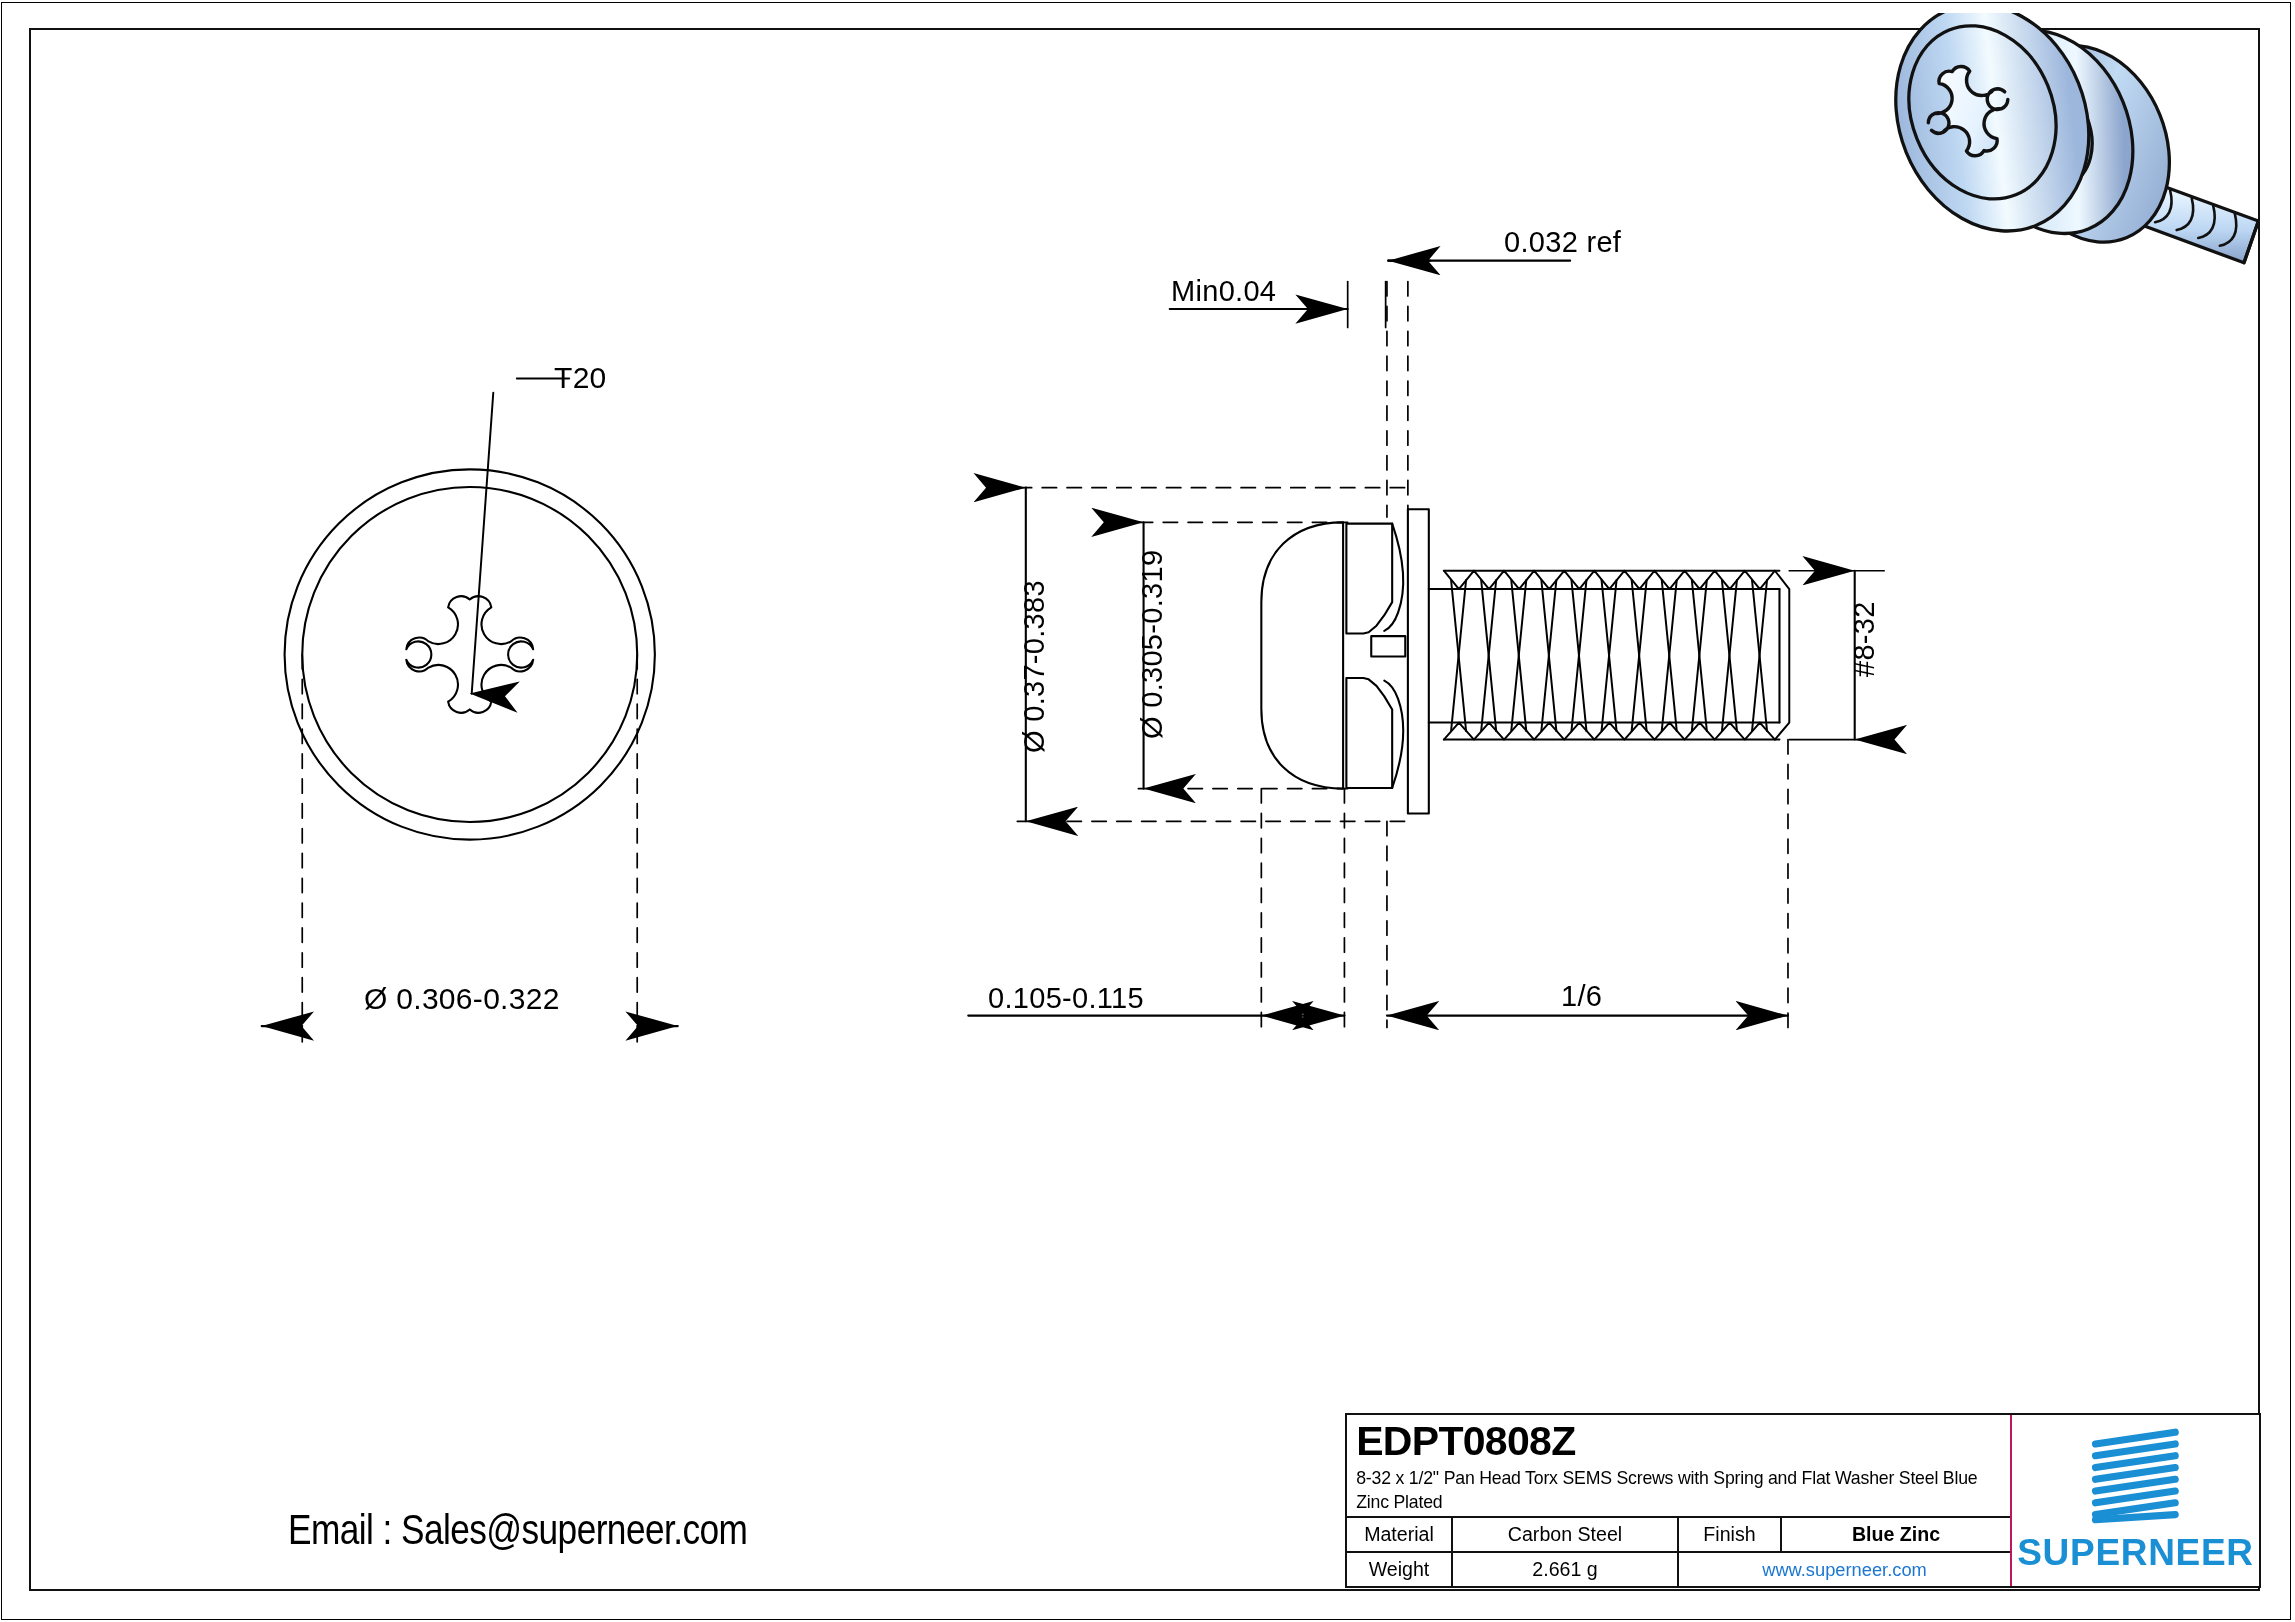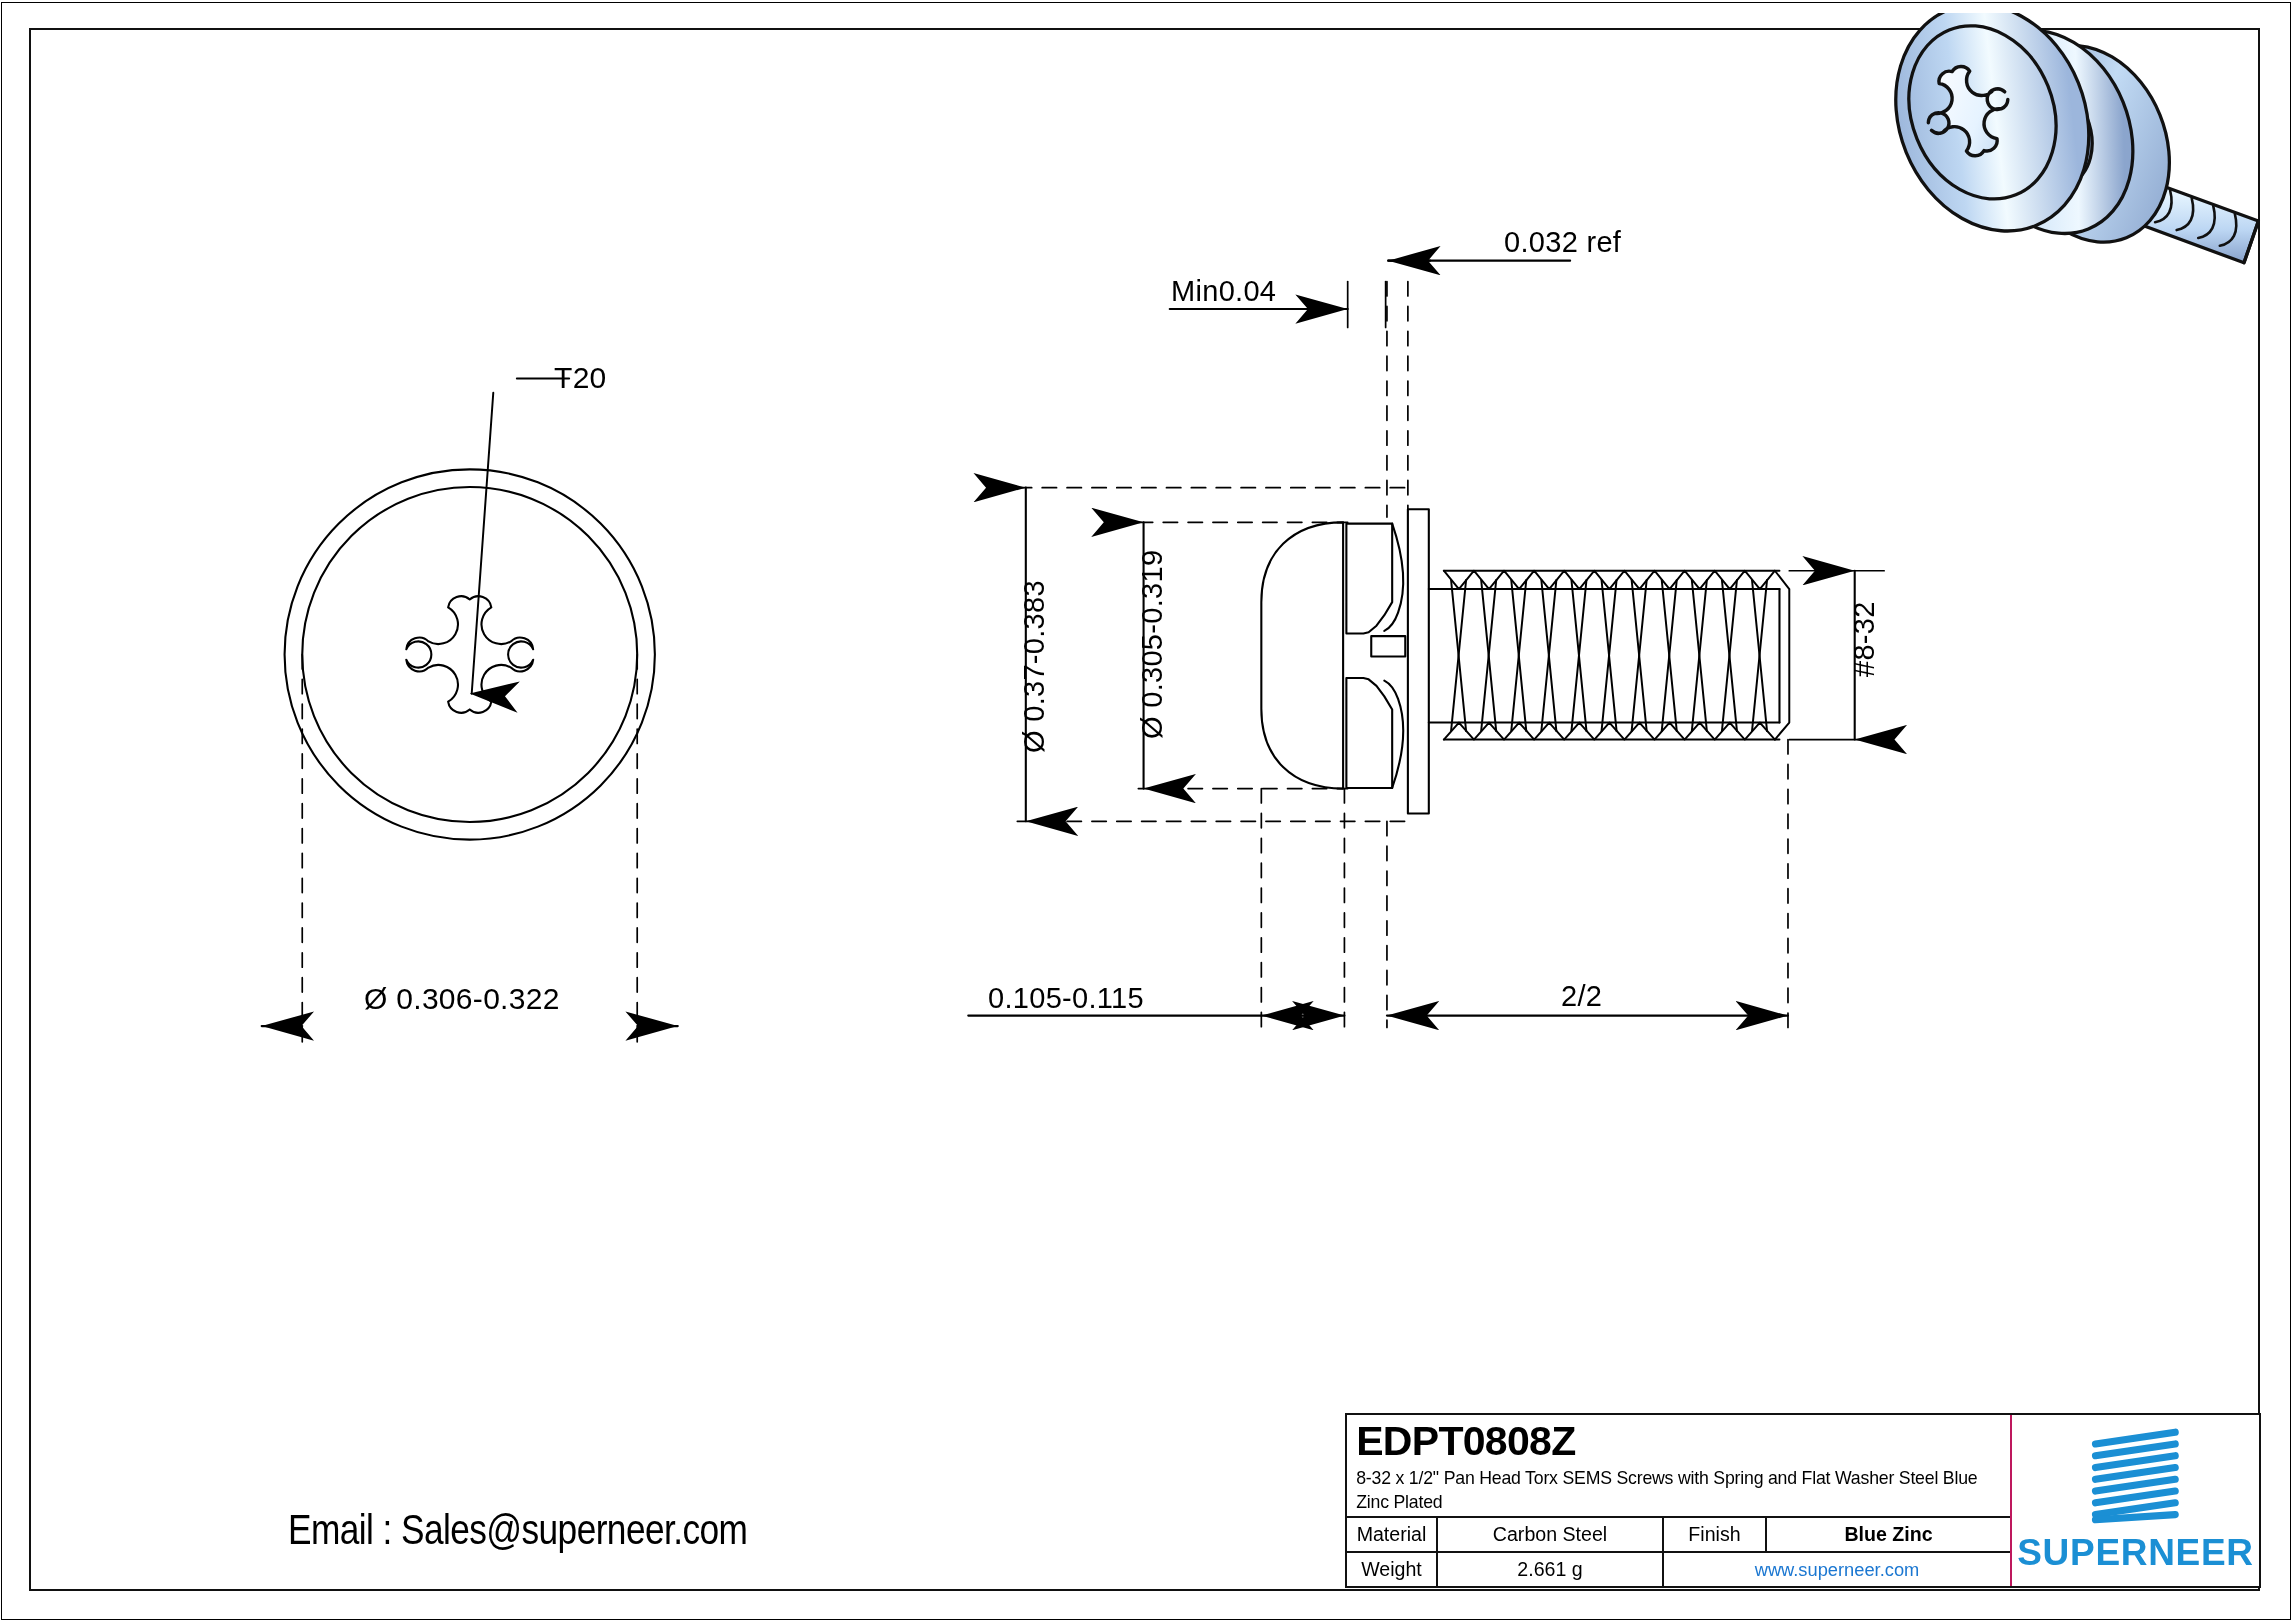--- a/index.html
+++ b/index.html
@@ -30,21 +30,21 @@
   #tb-head{height:103px;box-sizing:border-box;border-bottom:2px solid #111;
       padding:5.2px 9.2px 0 9.2px;}
   .tb-code{font-size:41px;font-weight:bold;letter-spacing:-0.7px;line-height:1.05;
       font-family:"Liberation Sans",sans-serif;}
   .tb-desc{font-size:17.7px;line-height:1.34;margin-top:3.9px;letter-spacing:-0.2px;}
   .tb-row{display:flex;flex:1;box-sizing:border-box;}
   .tb-row.top{border-bottom:2px solid #111;}
   .tb-cell{box-sizing:border-box;display:flex;align-items:center;
       justify-content:center;font-size:19.6px;border-right:2px solid #111;}
   .tb-cell:last-child{border-right:none;}
-  .c-lbl{width:91px;}
+  .c-lbl{width:106px;}
   .c-val{width:226px;}
   .c-lbl2{width:103px;}
   .c-val2{flex:1;font-weight:bold;}
   .c-web{flex:1;color:#1b77d1;font-size:18.3px;}
   #tb-right{flex:1;display:flex;flex-direction:column;align-items:center;
       justify-content:flex-start;padding-top:11.8px;background:#fff;}
   .logo-mark{width:118px;height:98px;}
   .logo-word{font-size:37px;font-weight:bold;color:#1b8fd4;letter-spacing:0.7px;
       font-family:"Liberation Sans",sans-serif;margin-top:7px;}
 
@@ -280,21 +280,21 @@
   <div class="dim-txt rot" style="left:1136px;top:739px;font-size:29px;">Ø 0.305-0.319</div>
 
   <div class="dim-txt rot" style="left:1848px;top:677px;font-size:29px;">#8-32</div>
 
   <div class="dim-txt" style="left:1171px;top:275px;font-size:29px;">Min0.04</div>
 
   <div class="dim-txt" style="left:1504px;top:226px;font-size:29px;">0.032 ref</div>
 
   <div class="dim-txt" style="left:988px;top:982px;font-size:29px;">0.105-0.115</div>
 
-  <div class="dim-txt" style="left:1561px;top:980px;font-size:29px;">2/2</div>
+  <div class="dim-txt" style="left:1561px;top:980px;font-size:29px;">1/6</div>
 
   <svg id="render3d" viewBox="0 0 660 390">
     <g stroke="#111" stroke-width="5" stroke-linejoin="round" stroke-linecap="round">
 
       <g>
         <path d="M 330 215
                  L 612 318 L 590 382 L 300 275 Z" fill="url(#gShank)"></path>
         <g fill="none" stroke="#111" stroke-width="4">
           <path d="M 345 223 C 352 252, 342 268, 322 272"></path>
           <path d="M 378 235 C 385 264, 375 280, 355 284"></path>

